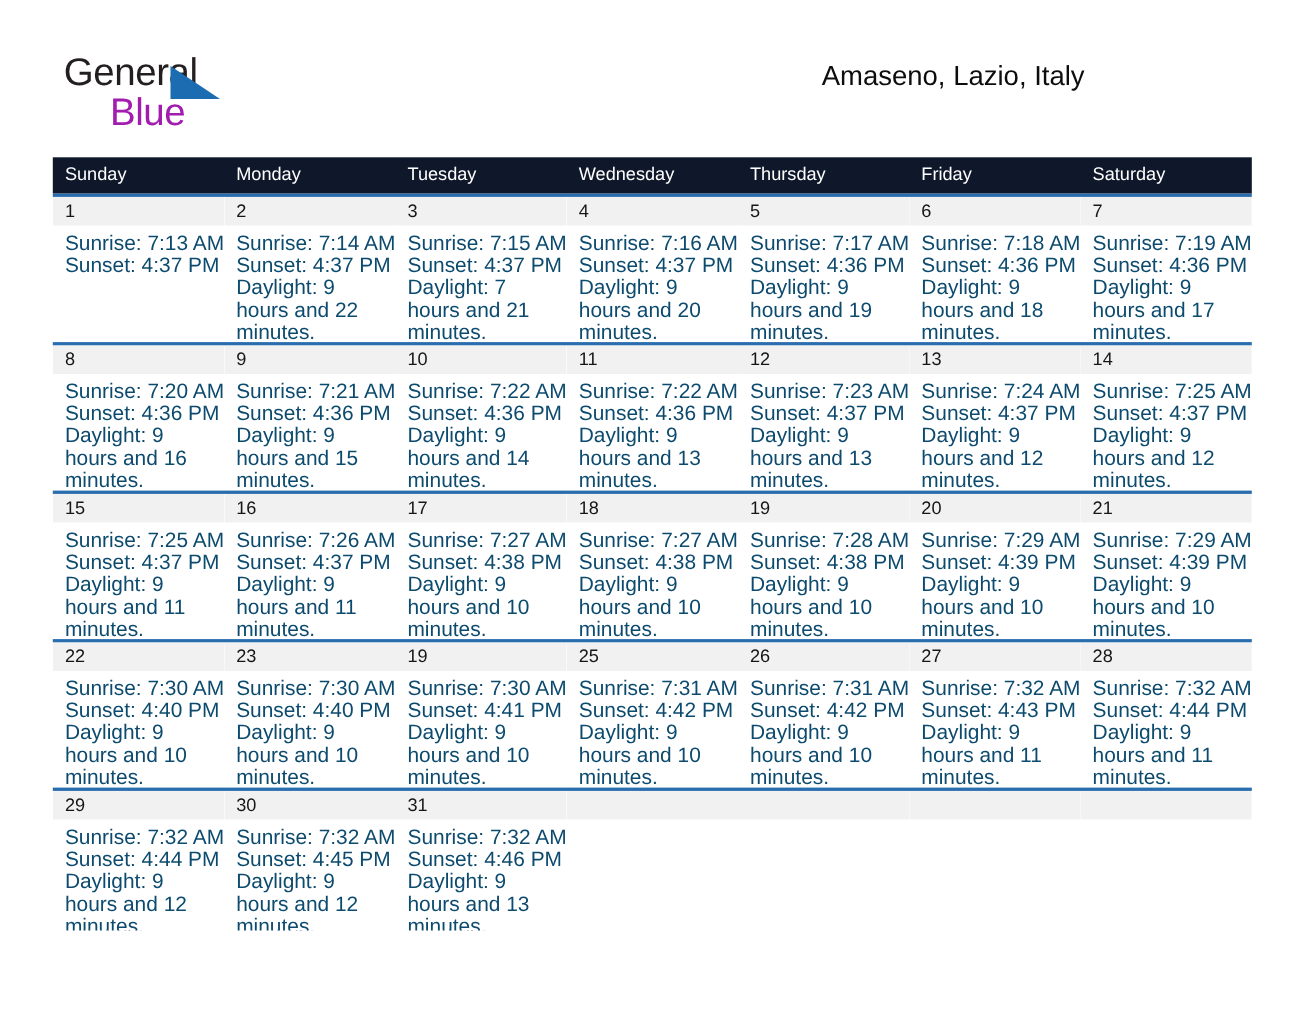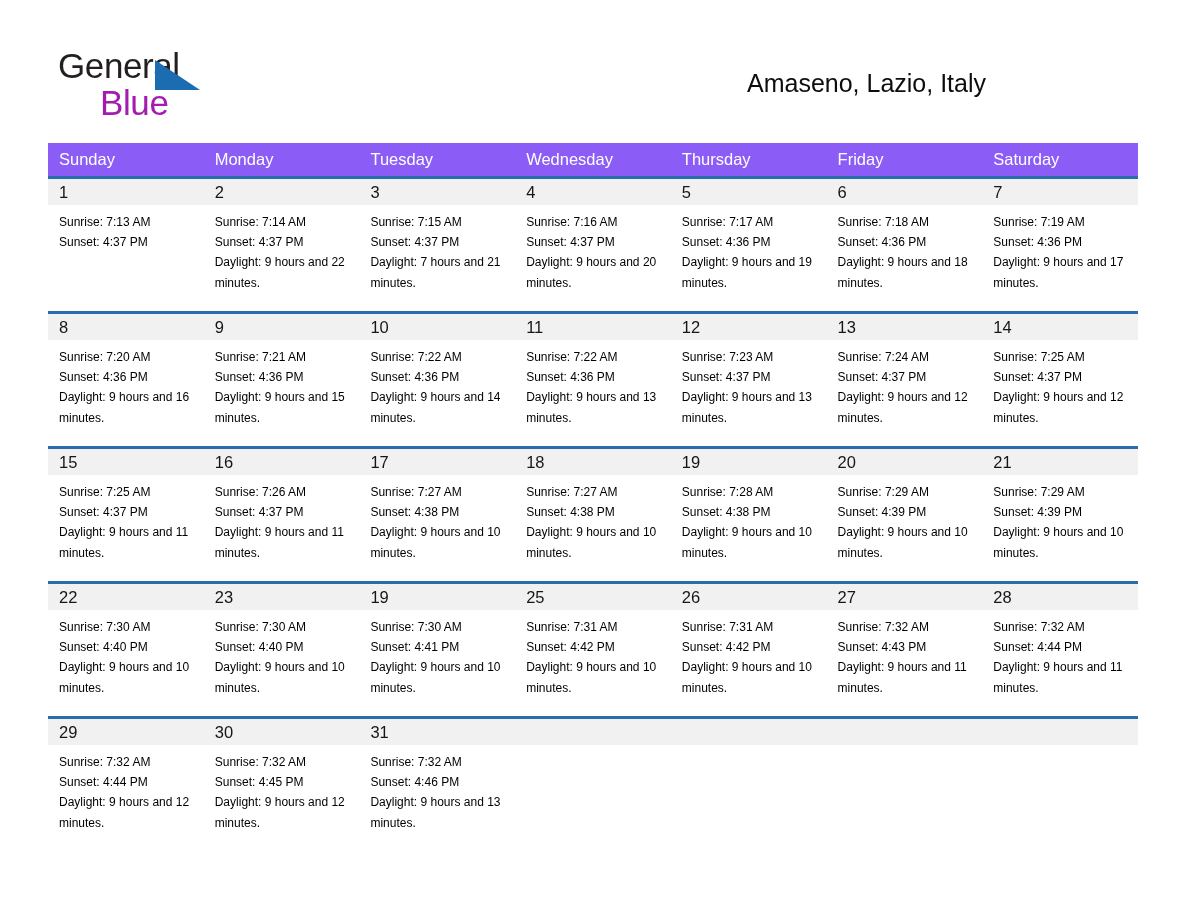--- a/index.html
+++ b/index.html
@@ -69,34 +69,34 @@
   }
   .title-month {
     font-size: 42px;
     line-height: 1.08;
     color: #0d0d0d;
     white-space: nowrap;
   }
   .title-location {
     font-size: 25px;
     line-height: 1.25;
-    margin-top: 18px;
+    margin-top: 4px;
     color: #0d0d0d;
     white-space: nowrap;
   }
 
   
   .calendar {
     margin: 21px 50px 0 48px;
     width: 1090px;
   }
   .weekday-row {
     display: grid;
     grid-template-columns: repeat(7, 1fr);
-    background: #8b5cf6;
+    background: #0f172a;
     height: 33px;
   }
   .weekday-cell {
     display: flex;
     align-items: center;
     padding-left: 11px;
     color: #ffffff;
     font-size: 16.5px;
     box-sizing: border-box;
   }
@@ -125,23 +125,23 @@
     padding-left: 11px;
     box-sizing: border-box;
   }
   .day-number {
     font-size: 16.5px;
     color: #161616;
     line-height: 1;
   }
   .day-info {
     padding: 7px 6px 0 11px;
-    font-size: 12px;
+    font-size: 19px;
     line-height: 20.2px;
-    color: #000000;
+    color: #0c4a6e;
   }
   .day-info div {
     white-space: nowrap;
   }
   .day-info .daylight-wrap {
     white-space: normal;
   }
   .day-cell.empty .day-number-band {
     background: #f1f1f1;
   }

